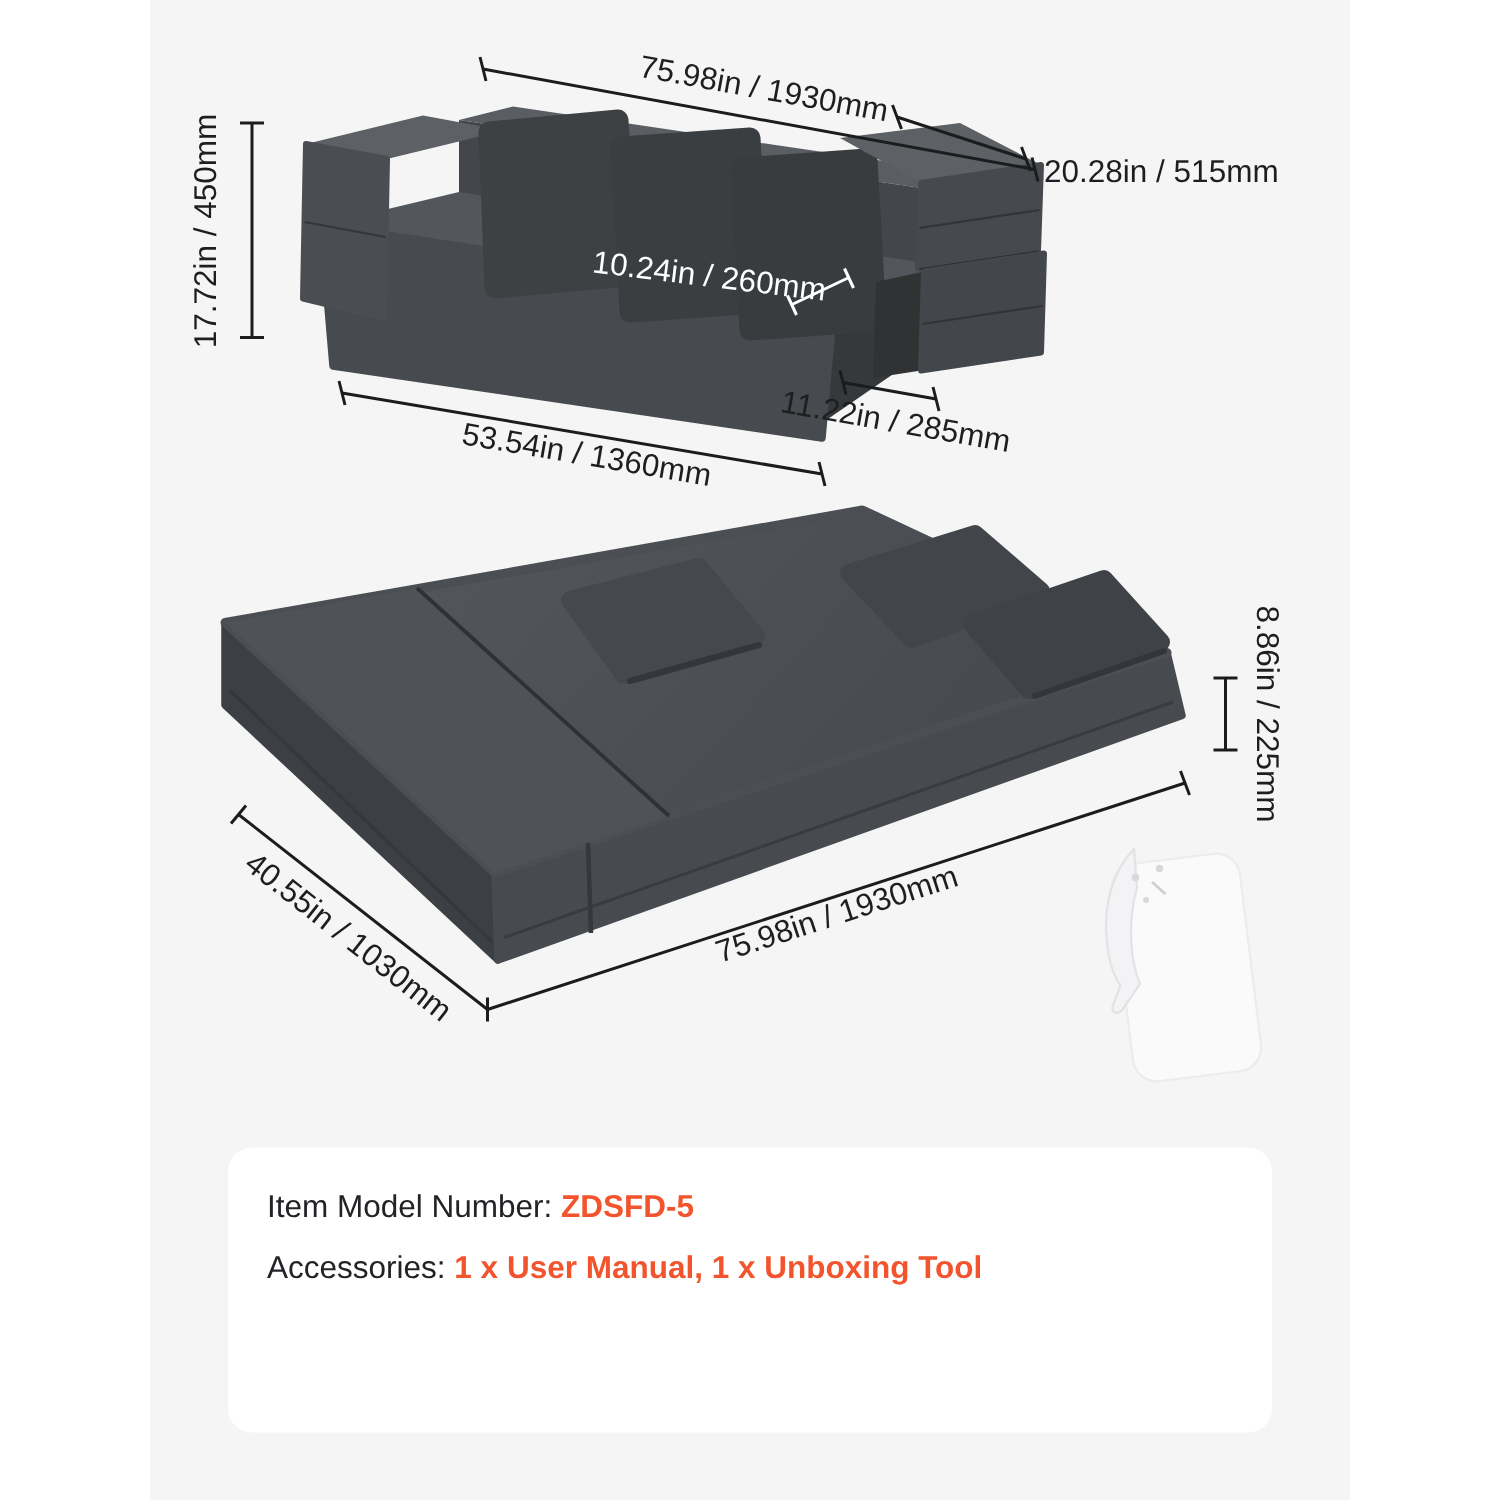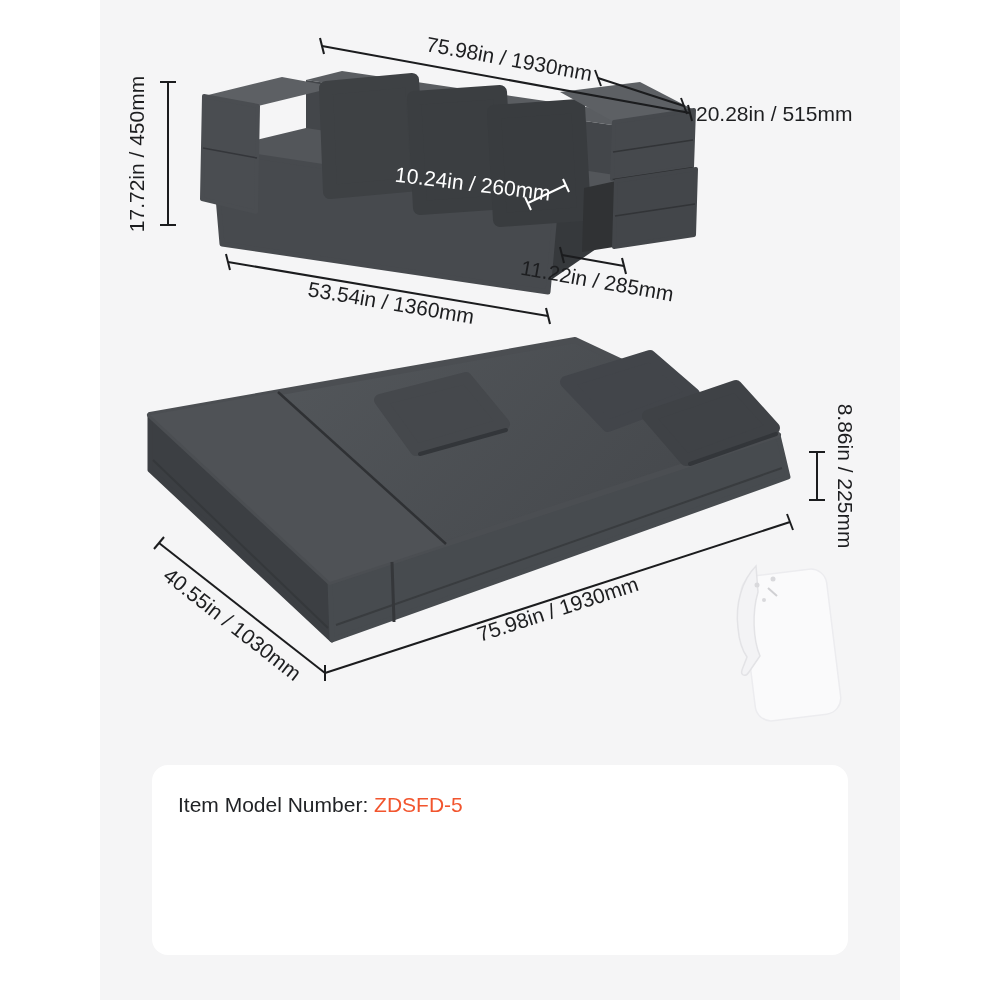--- a/index.html
+++ b/index.html
@@ -19,21 +19,21 @@
     position:absolute;left:152px;top:765px;width:696px;height:190px;
     background:#ffffff;border-radius:16px;box-sizing:border-box;
     padding:12px 26px 0 26px;
   }
   .spec-row{
     display:grid;grid-template-columns:315px 1fr;
     font-size:21px;line-height:27px;margin-top:14px;white-space:nowrap;
   }
   .spec-row.single{grid-template-columns:1fr;}
   .lbl{color:#212326;}
-  .val{color:#f2552e;font-weight:400;}
+  .val{color:#f2552e;font-weight:700;}
 </style>
 </head>
 <body>
 
 <div class="stage">
 
 <svg width="1000" height="1000" viewBox="0 0 1000 1000">
   <defs>
     <linearGradient id="bedTop" x1="0" y1="0" x2="1" y2="0.35">
       <stop offset="0" stop-color="#565a5e"></stop>
@@ -141,15 +141,21 @@
   </g>
 </svg>
 
   <div class="panel">
     <div class="spec-row">
       <div>
         <span class="lbl">Item Model Number:</span>
         <span class="val">ZDSFD-5</span>
       </div>
     </div>
+    <div class="spec-row single">
+      <div>
+        <span class="lbl">Accessories:</span>
+        <span class="val">1 x User Manual, 1 x Unboxing Tool</span>
+      </div>
+    </div>
   </div>
 
 </div>
 
 </body></html>

